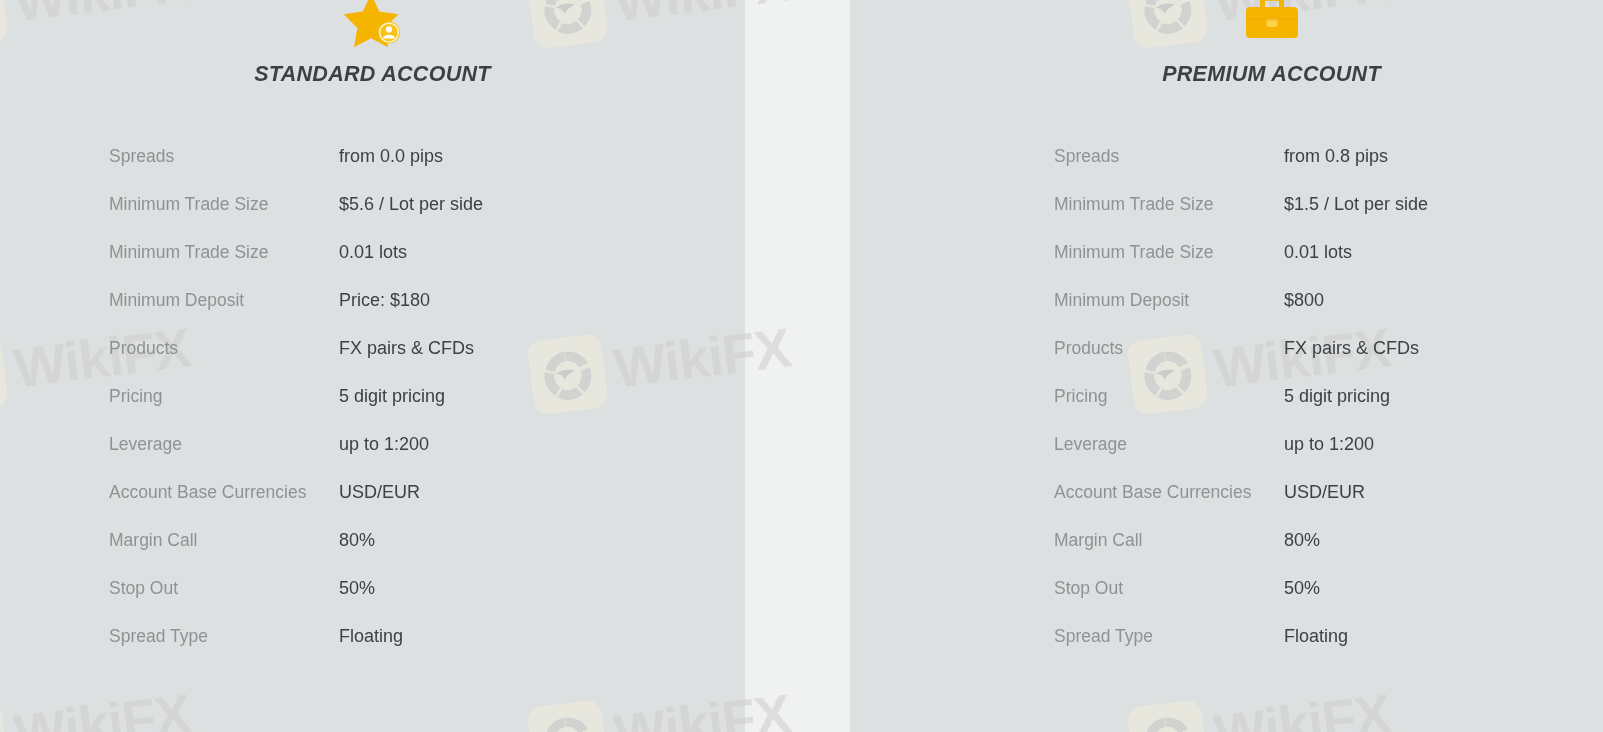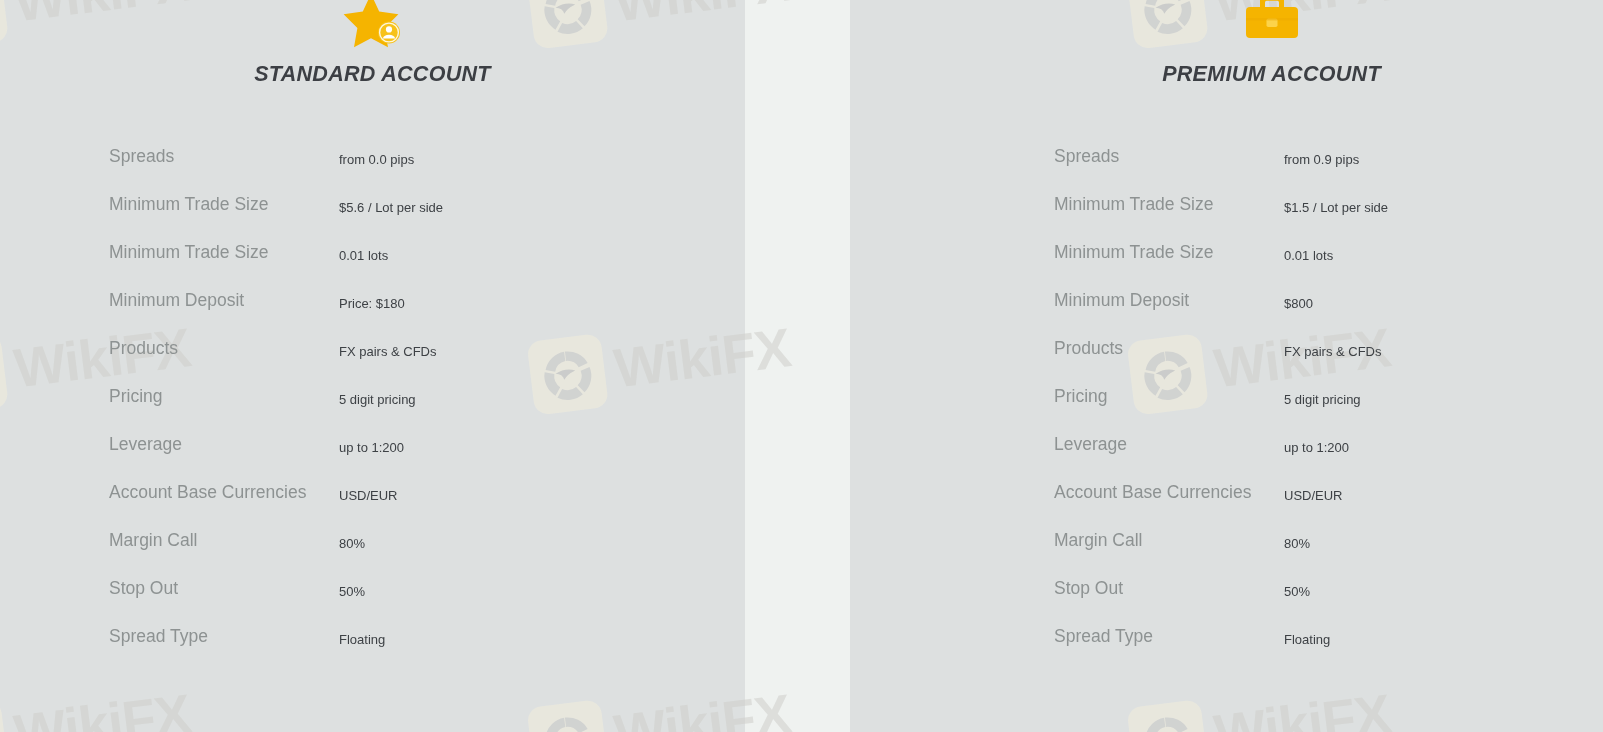--- a/index.html
+++ b/index.html
@@ -118,21 +118,21 @@
     align-items: flex-end;
     min-height: 48px;
   }
   .spec-label {
     font-size: 17.5px;
     color: #8d9292;
     line-height: 1.72;
     flex: 0 0 auto;
   }
   .spec-value {
-    font-size: 13px;
+    font-size: 18px;
     color: #3d4145;
     line-height: 1.72;
     flex: 0 0 auto;
   }
 
   
   .col-left .spec-list   { padding-left: 109px; }
   .col-left .spec-label  { width: 230px; }
 
   
@@ -331,21 +331,21 @@
             <rect x="2" y="7" width="52" height="31" rx="4" fill="#f5b400"></rect>
             <rect x="22.5" y="18.5" width="11" height="8.5" rx="1.8" fill="#fcd34b"></rect>
             <rect x="2" y="18" width="52" height="2.4" fill="#edab00" opacity="0.55"></rect>
           </svg>
         </div>
         <div class="card-title">PREMIUM ACCOUNT</div>
       </div>
       <div class="spec-list">
           <div class="spec-row">
             <div class="spec-label">Spreads</div>
-            <div class="spec-value">from 0.9 pips</div>
+            <div class="spec-value">from 0.8 pips</div>
           </div>
           <div class="spec-row">
             <div class="spec-label">Minimum Trade Size</div>
             <div class="spec-value">$1.5 / Lot per side</div>
           </div>
           <div class="spec-row">
             <div class="spec-label">Minimum Trade Size</div>
             <div class="spec-value">0.01 lots</div>
           </div>
           <div class="spec-row">

